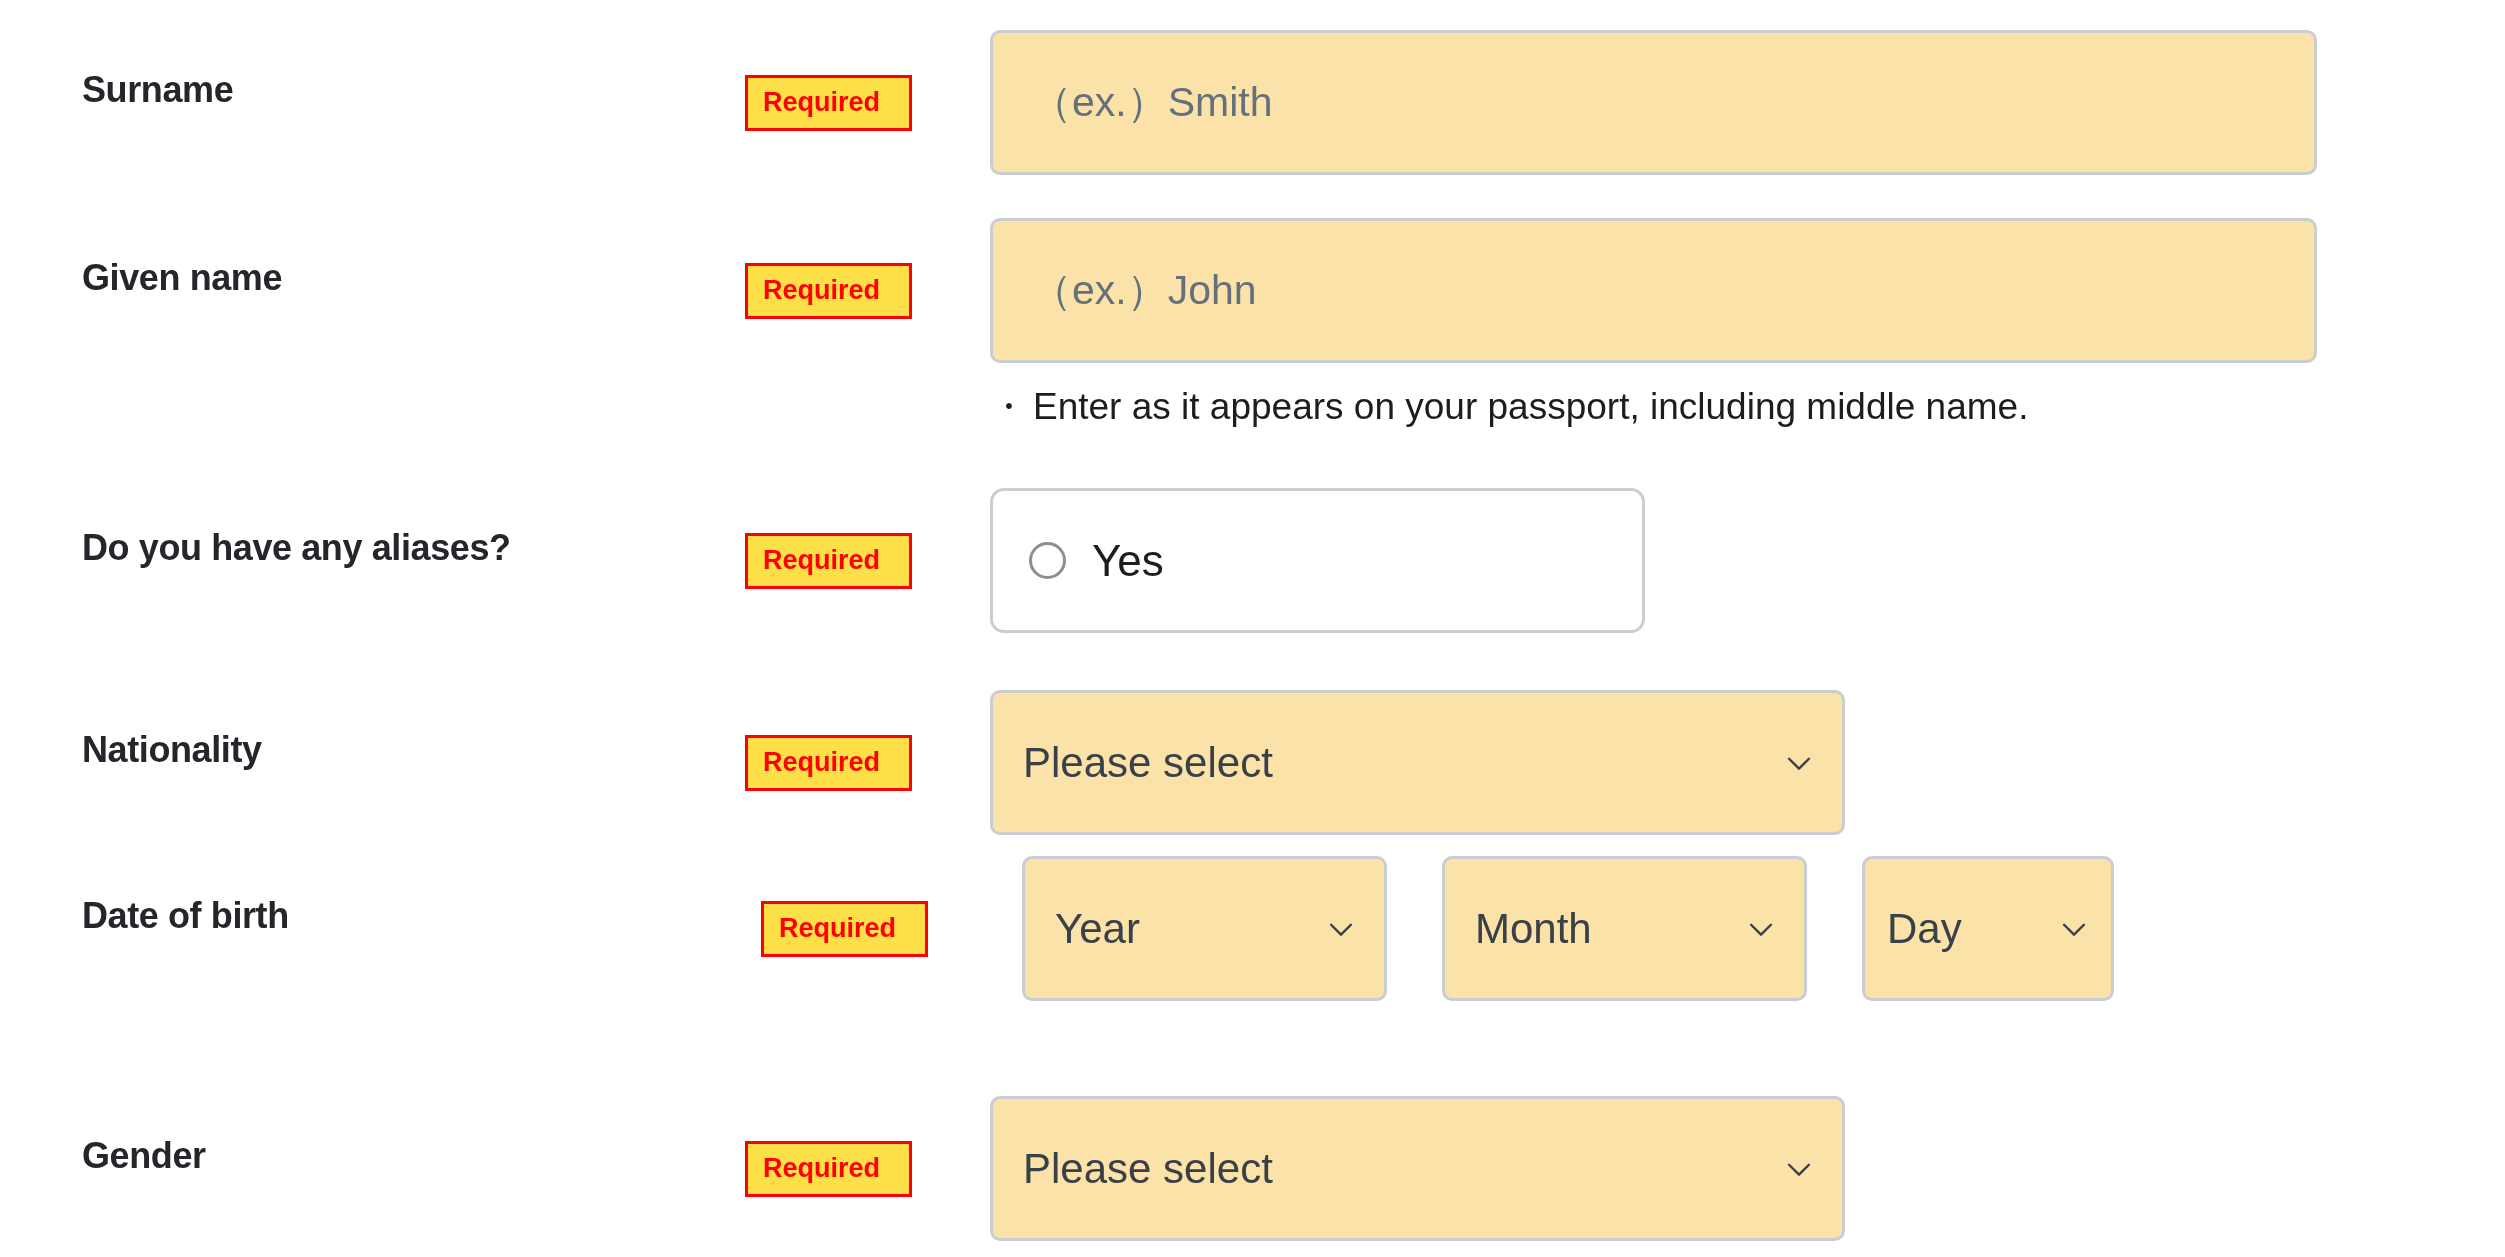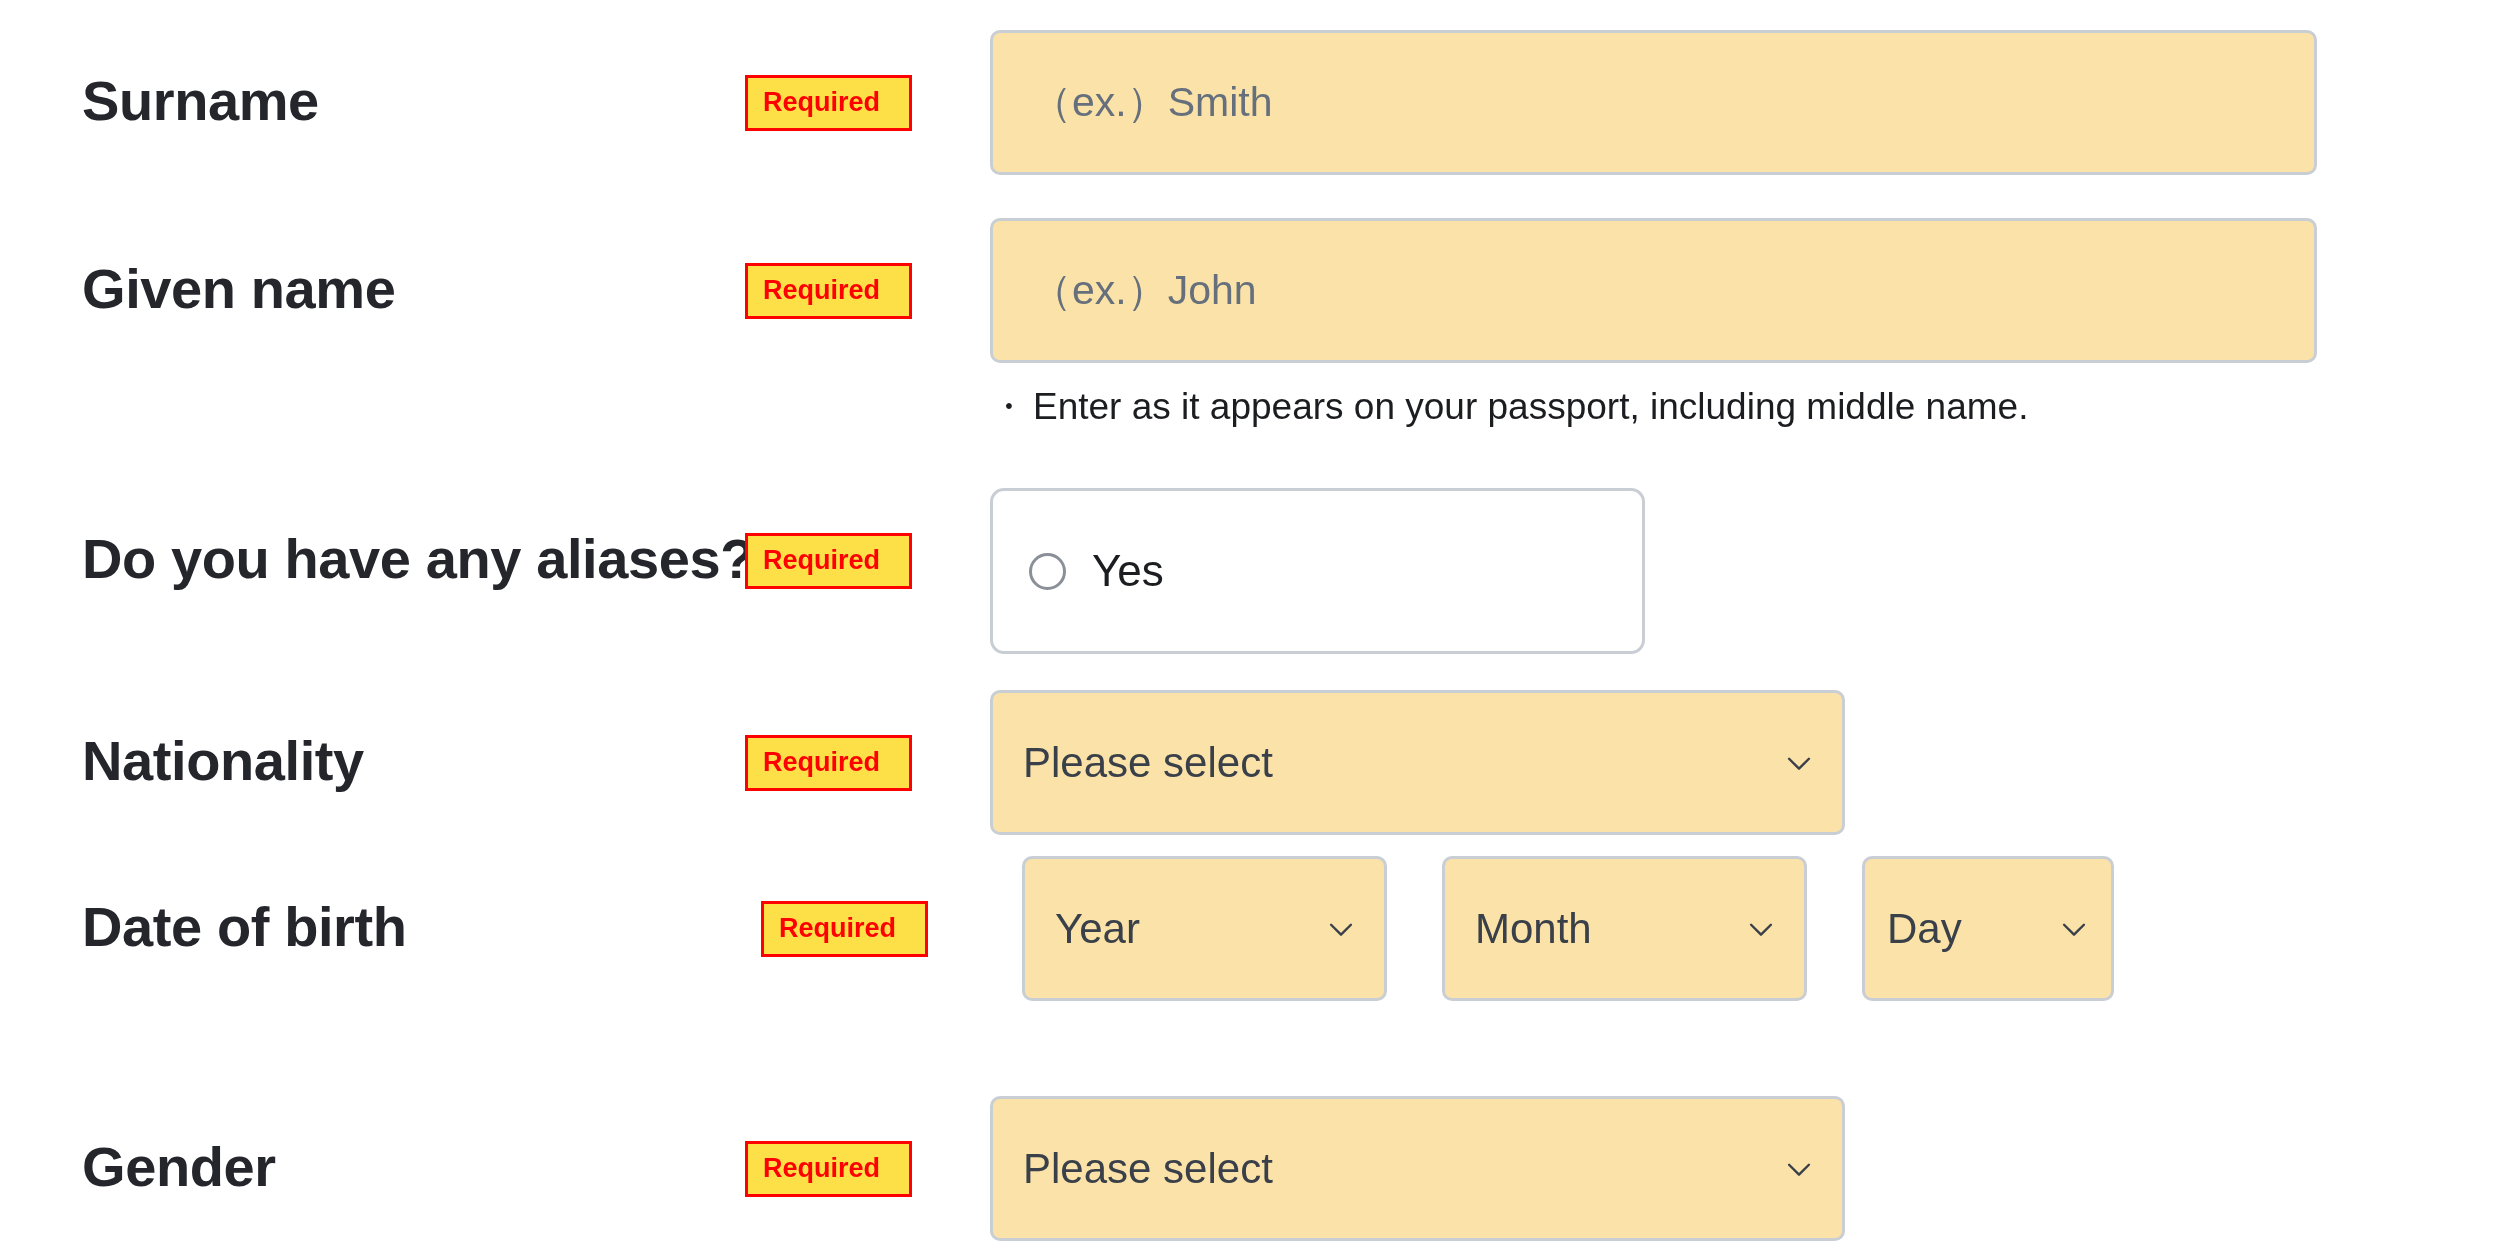--- a/index.html
+++ b/index.html
@@ -30,21 +30,21 @@
     width: 2505px;
   }
 
   
   .label-col {
     width: 745px;
     padding-left: 82px;
     flex: 0 0 745px;
   }
   .field-label {
-    font-size: 56px;
+    font-size: 36px;
     font-weight: bold;
     line-height: 1.1;
     color: #24262b;
     letter-spacing: -0.4px;
     white-space: nowrap;
   }
 
   
   .badge-col {
     width: 245px;
@@ -105,21 +105,21 @@
 
   
   .radio-group {
     display: flex;
     gap: 35px;
   }
   .radio-option {
     display: flex;
     align-items: center;
     width: 655px;
-    height: 166px;
+    height: 145px;
     border: 3px solid #c9cdd4;
     border-radius: 14px;
     padding: 0 36px;
     background: #ffffff;
   }
   .radio-option.selected {
     background: #ededed;
   }
   .radio-mark {
     flex: 0 0 auto;

